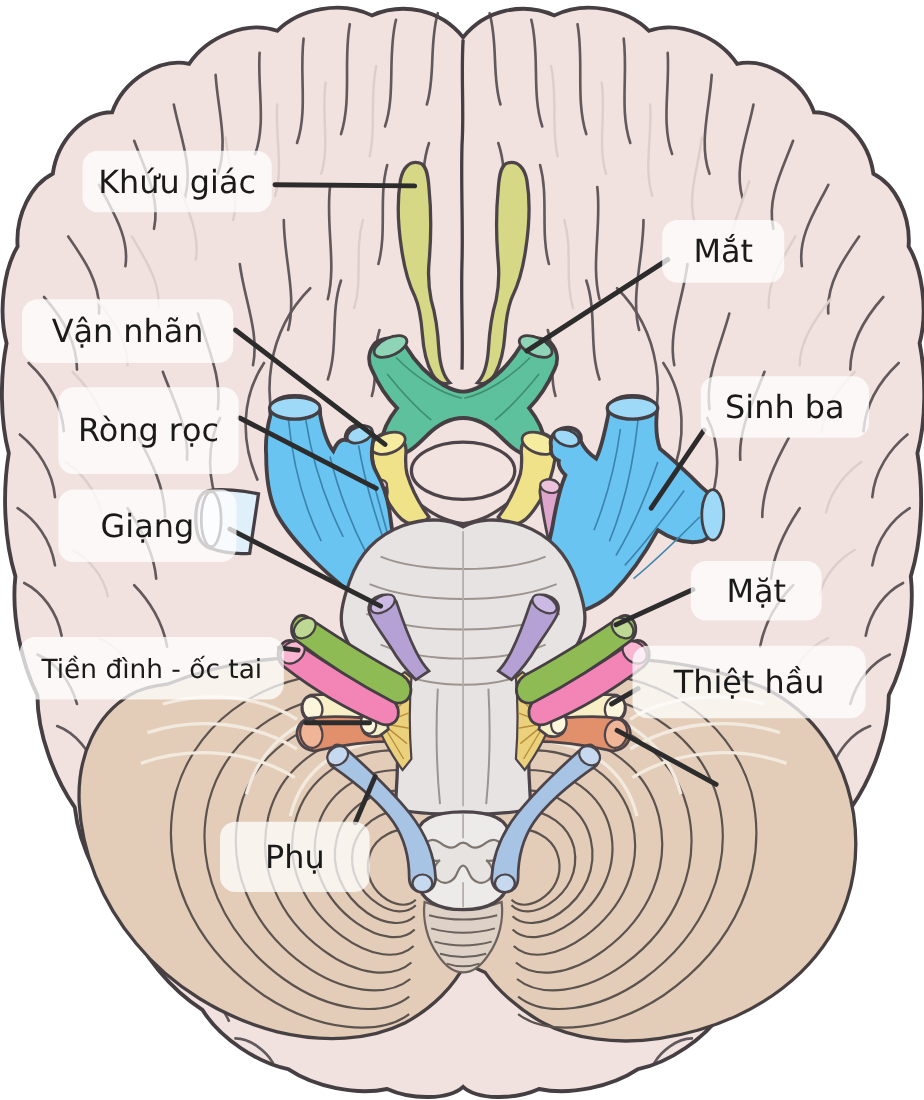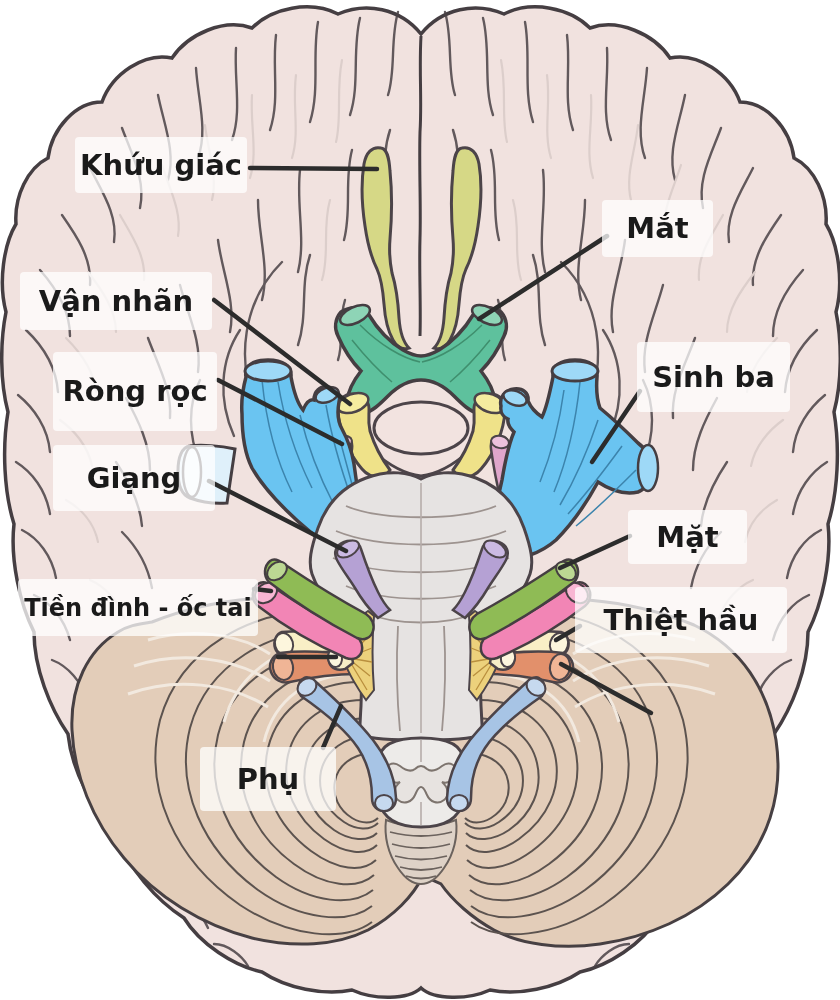--- a/index.html
+++ b/index.html
@@ -1,21 +1,21 @@
 <!DOCTYPE html>
 <html><head>
 <meta charset="utf-8">
 <style>
   html,body{margin:0;padding:0;background:#ffffff;}
   .stage{position:relative;width:840px;height:1000px;overflow:hidden;
          font-family:"DejaVu Sans","Liberation Sans",sans-serif;}
   .stage svg{position:absolute;left:0;top:0;}
   .label{position:absolute;display:flex;align-items:center;justify-content:center;
-         background:rgba(255,255,255,0.75);border-radius:4px;color:#1a1a1a;
-         font-size:29px;line-height:1;white-space:nowrap;font-weight:bold;}
+         background:rgba(255,255,255,0.75);border-radius:14px;color:#1a1a1a;
+         font-size:29px;line-height:1;white-space:nowrap;}
   .label.small{font-size:24px;margin-top:32px;}
 </style>
 </head>
 <body>
 
 <div class="stage">
 <svg width="840" height="1000" viewBox="0 0 840 1000">
 
   <g>
     <path stroke="#453e42" stroke-width="3.5" d="M 421 34 C 400 8 366 2 338 14 C 310 0 272 8 252 28 C 224 18 188 34 172 58
@@ -347,21 +347,21 @@
   </div>
   <div class="label" style="left:53px;top:445px;width:162px;height:66px">
     <span>Giạng</span>
   </div>
   <div class="label small" style="left:18px;top:547px;width:240px;height:57px">
     <span>Tiền đình - ốc tai</span>
   </div>
   <div class="label" style="left:200px;top:747px;width:136px;height:64px">
     <span>Phụ</span>
   </div>
-  <div class="label" style="left:637px;top:342px;width:153px;height:70px">
+  <div class="label" style="left:637px;top:342px;width:153px;height:56px">
     <span>Sinh ba</span>
   </div>
   <div class="label" style="left:628px;top:510px;width:119px;height:54px">
     <span>Mặt</span>
   </div>
   <div class="label" style="left:575px;top:587px;width:212px;height:66px">
     <span>Thiệt hầu</span>
   </div>
 </div>
 

